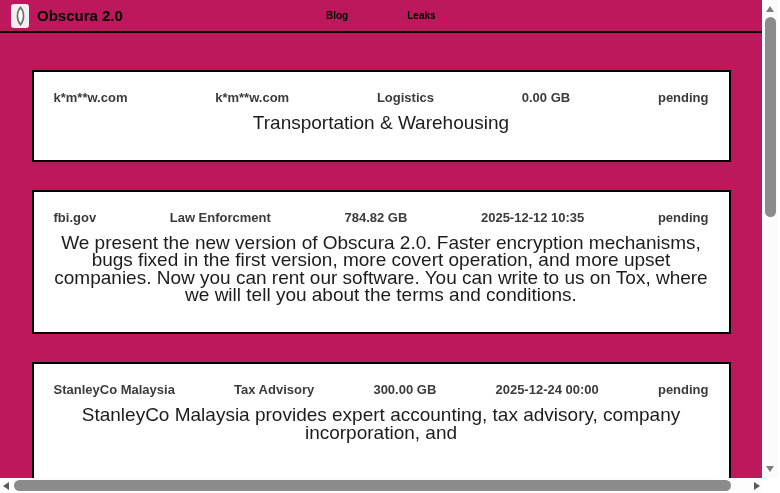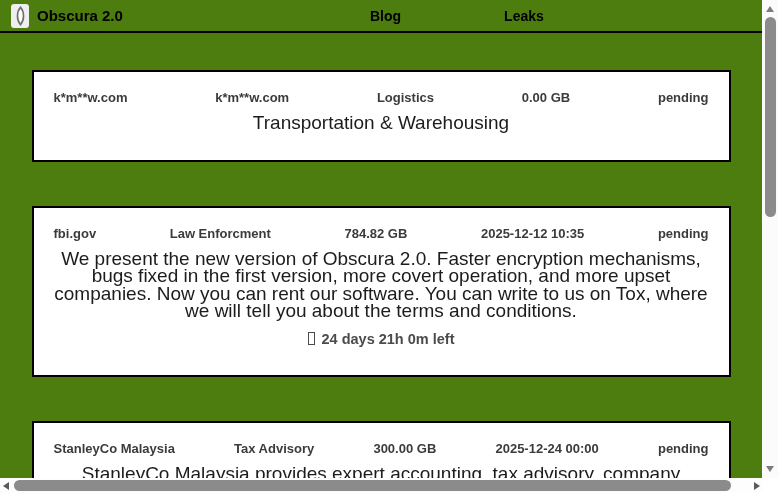--- a/index.html
+++ b/index.html
@@ -11,45 +11,45 @@
     position: relative;
     font-family: "Liberation Sans", sans-serif;
     color: #000;
   }
 
   
   .viewport {
     position: absolute; top: 0; left: 0;
     width: 762px; height: 478px;
     overflow: hidden;
-    background: #4d7c0f;
+    background: #be185d;
   }
 
   
   header {
     height: 33px;
     border-bottom: 2px solid #000;
     position: relative;
     display: flex; align-items: center;
   }
   .brand { display: flex; align-items: center; gap: 8px; margin-left: 11px; cursor: pointer; }
   .logo-tile {
     width: 18px; height: 24px;
     background: #efefef; border-radius: 3px;
     display: flex; align-items: center; justify-content: center;
   }
   .site-title { font-size: 15px; font-weight: bold; margin: 0; line-height: 1; }
   nav { position: absolute; left: 326px; top: 0; height: 100%; display: flex; align-items: center; gap: 59px; }
-  nav a { font-weight: bold; font-size: 14px; color: #000; text-decoration: none; cursor: pointer; margin-left: 44px; }
+  nav a { font-weight: bold; font-size: 10px; color: #000; text-decoration: none; cursor: pointer; }
 
   
   main { padding-top: 37px; }
   .card {
     width: 699px;
-    margin: 0 auto 44px auto;
+    margin: 0 auto 28px auto;
     border: 2px solid #000;
     padding: 18px 20px 28px 20px;
     background: #fff;
     cursor: pointer;
   }
   .card-row {
     display: flex; justify-content: space-between; align-items: baseline;
     font-weight: bold; font-size: 13px; color: #3b3b3b;
     white-space: nowrap;
   }
@@ -137,23 +137,20 @@
 
     <article class="card">
       <div class="card-row">
         <span>fbi.gov</span>
         <span>Law Enforcment</span>
         <span>784.82 GB</span>
         <span>2025-12-12 10:35</span>
         <span>pending</span>
       </div>
       <p class="desc">We present the new version of Obscura 2.0. Faster encryption mechanisms, bugs fixed in the first version, more covert operation, and more upset companies. Now you can rent our software. You can write to us on Tox, where we will tell you about the terms and conditions.</p>
-      <div class="countdown">
-        <span class="tofu"></span><span>24 days 21h 0m left</span>
-      </div>
     </article>
 
     <article class="card" style="min-height:120px;">
       <div class="card-row">
         <span>StanleyCo Malaysia</span>
         <span>Tax Advisory</span>
         <span>300.00 GB</span>
         <span>2025-12-24 00:00</span>
         <span>pending</span>
       </div>

